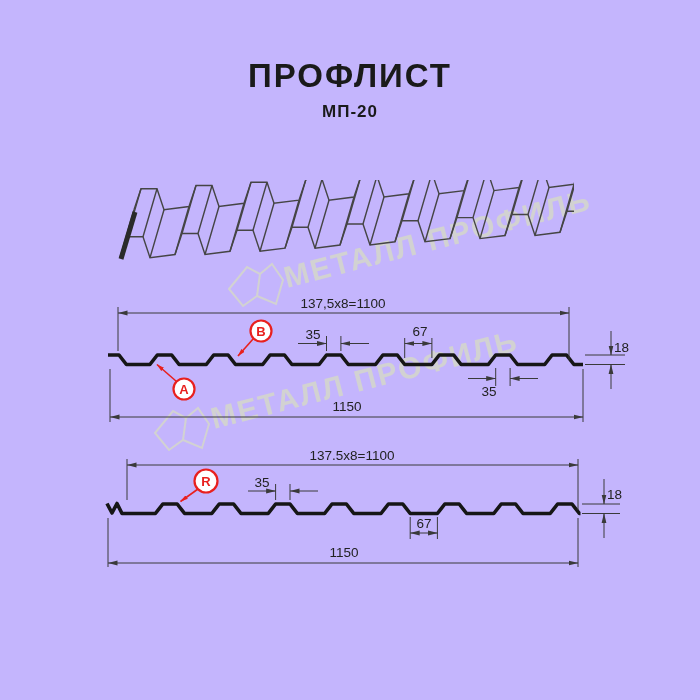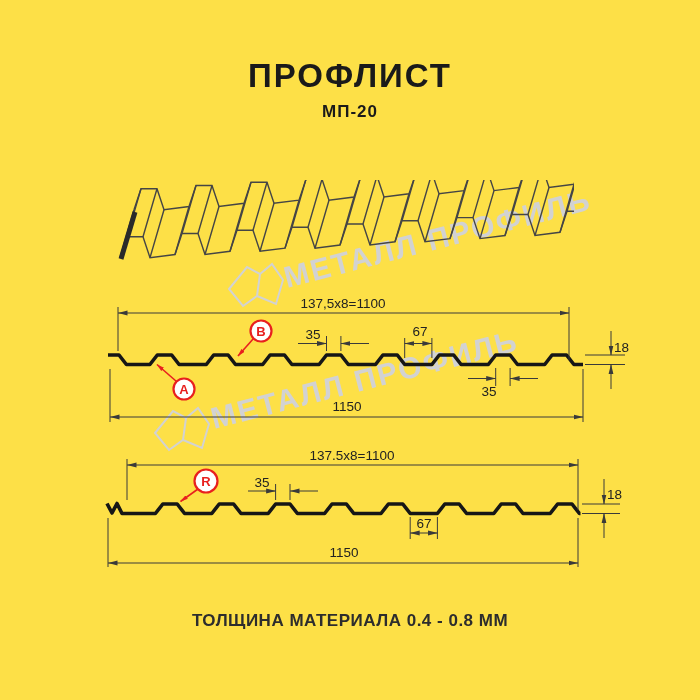--- a/index.html
+++ b/index.html
@@ -1,17 +1,17 @@
 <!DOCTYPE html>
 <html><head>
 <meta charset="utf-8">
 <style>
   html,body{margin:0;padding:0;background:#ffffff;}
   .stage{
-    position:relative;width:700px;height:700px;background:#fde047;overflow:hidden;
+    position:relative;width:700px;height:700px;background:#c4b5fd;overflow:hidden;
     font-family:"Liberation Sans",sans-serif;
   }
   .title{
     position:absolute;top:59px;left:0;right:0;text-align:center;
     font-size:33px;font-weight:800;letter-spacing:2px;color:#1a1a1a;line-height:1;
   }
   .subtitle{
     position:absolute;top:96px;left:0;right:0;text-align:center;
     font-size:17px;font-weight:600;letter-spacing:1px;color:#1a1a1a;line-height:1;margin-top:7px;
   }
@@ -138,14 +138,13 @@
       <text class="dimtxt" x="344" y="557" text-anchor="middle">1150</text>
 
       <g>
         <line x1="198" y1="489" x2="180.5" y2="501.5" stroke="#e8201e" stroke-width="1.6" marker-end="url(#arwr)"></line>
         <circle cx="206" cy="481" r="11.5" fill="#ffffff" stroke="#e8201e" stroke-width="2.2"></circle>
         <text class="marktxt" x="206" y="486.3" text-anchor="middle" font-size="14">R</text>
       </g>
     </g>
   </svg>
 
-  <div class="footer">ТОЛЩИНА МАТЕРИАЛА 0.4 - 0.8 ММ</div>
 </div>
 
 </body></html>

